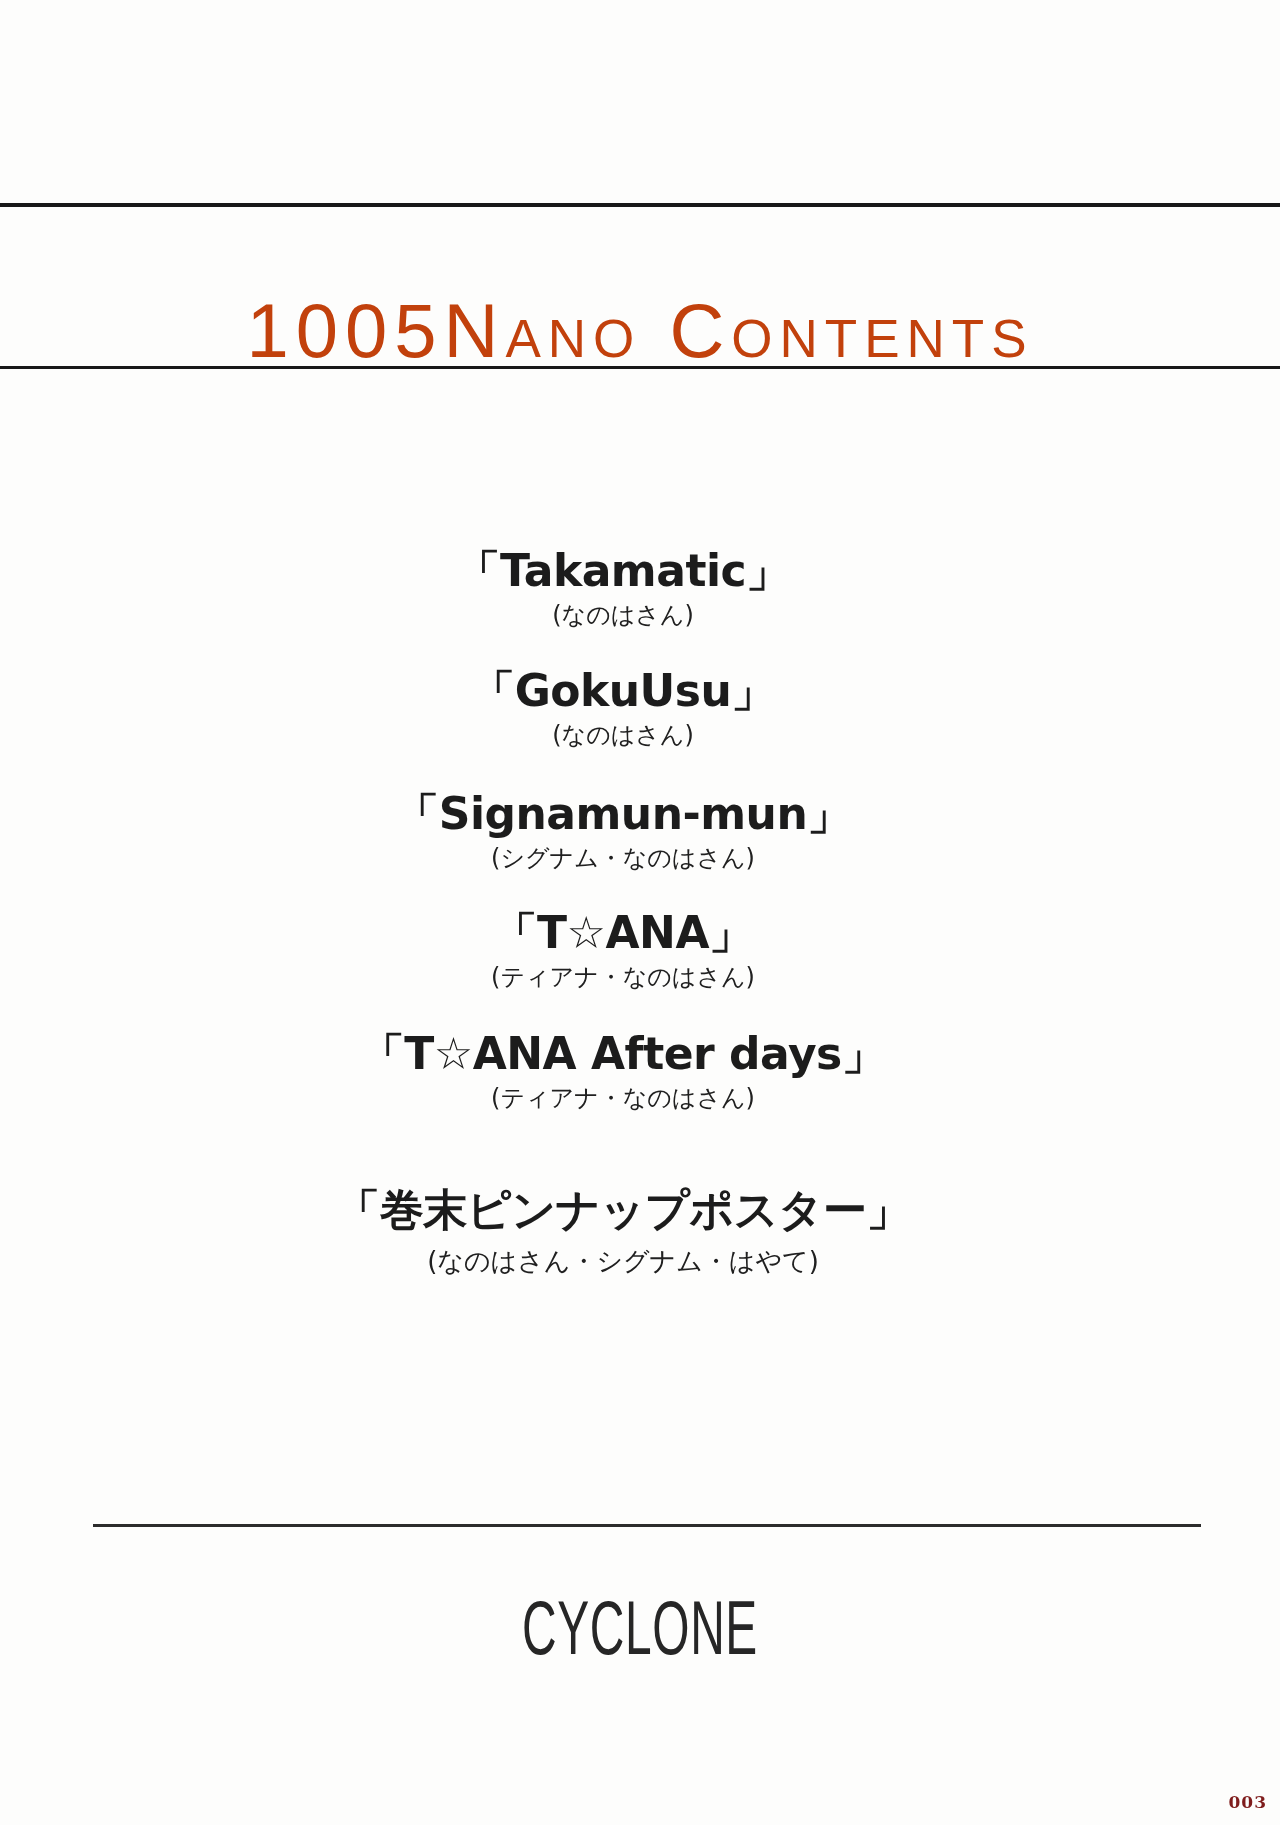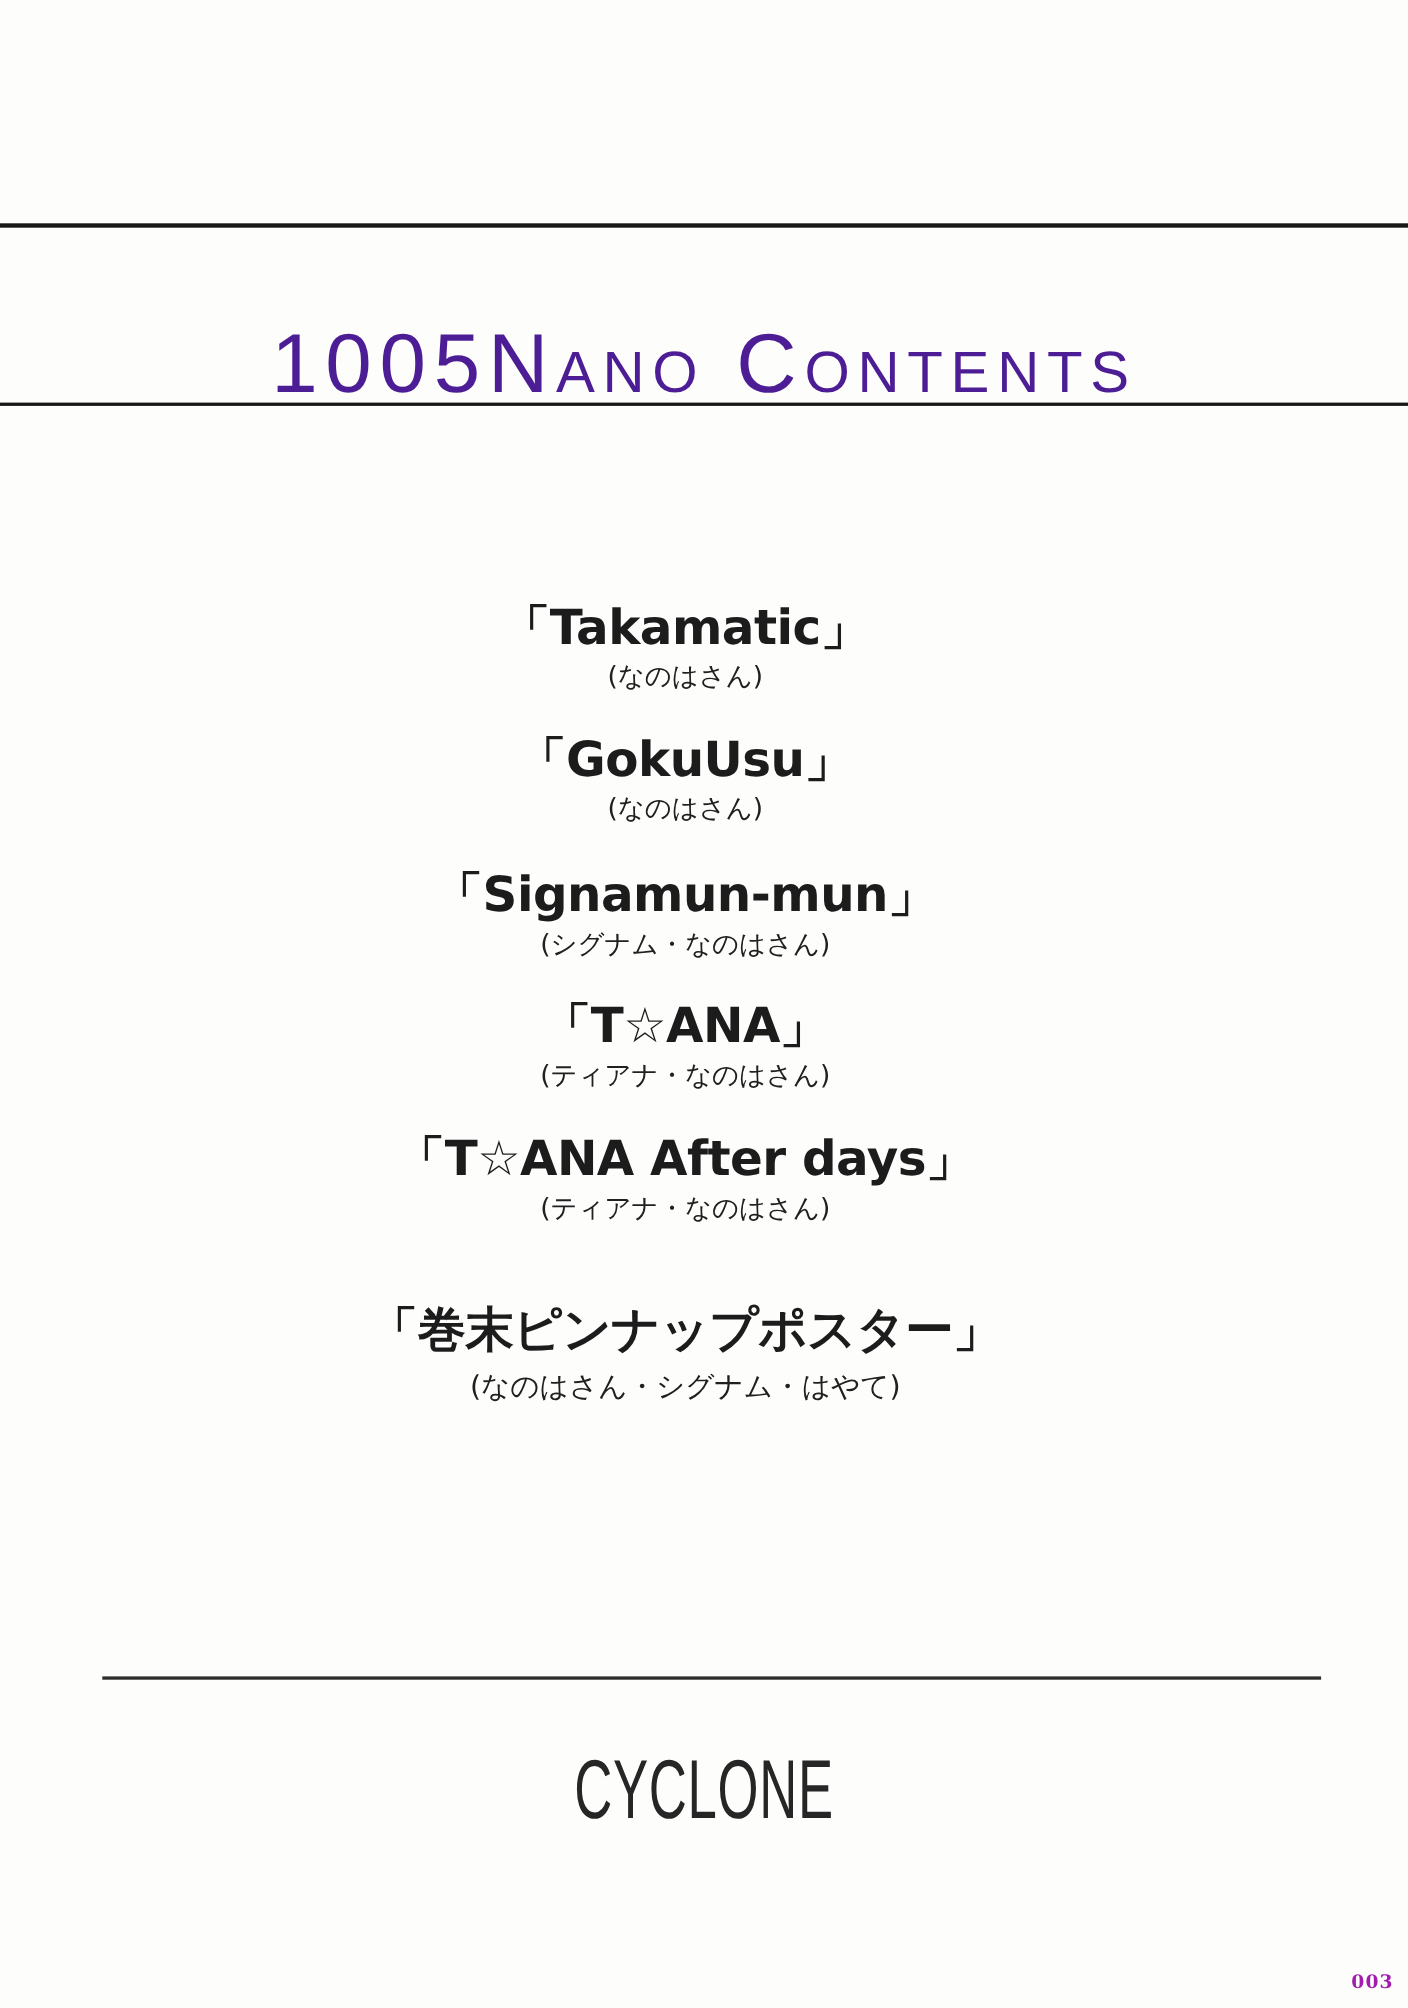--- a/index.html
+++ b/index.html
@@ -41,21 +41,21 @@
     top: 242px;
     left: 0;
     width: 1280px;
     text-align: center;
     font-family: "Liberation Sans", sans-serif;
     font-variant: small-caps;
     font-size: 76px;
     font-weight: 400;
     letter-spacing: 7px;
     line-height: 1;
-    color: #4c1d95;
+    color: #c2410c;
     white-space: nowrap;
   }
 
   
   .toc {
     position: absolute;
     left: -17px;
     top: 0;
     width: 1280px;
   }
@@ -115,21 +115,21 @@
 
   
   .page-number {
     position: absolute;
     top: 1792px;
     right: 13px;
     font-family: "DejaVu Serif", serif;
     font-size: 17px;
     font-weight: 700;
     letter-spacing: 1px;
-    color: #a21caf;
+    color: #7f1d1d;
   }
 </style>
 </head>
 <body>
 
 <div class="rule rule-top"></div>
 
 <h1 class="page-title">1005Nano Contents</h1>
 
 <div class="rule rule-header-bottom"></div>

